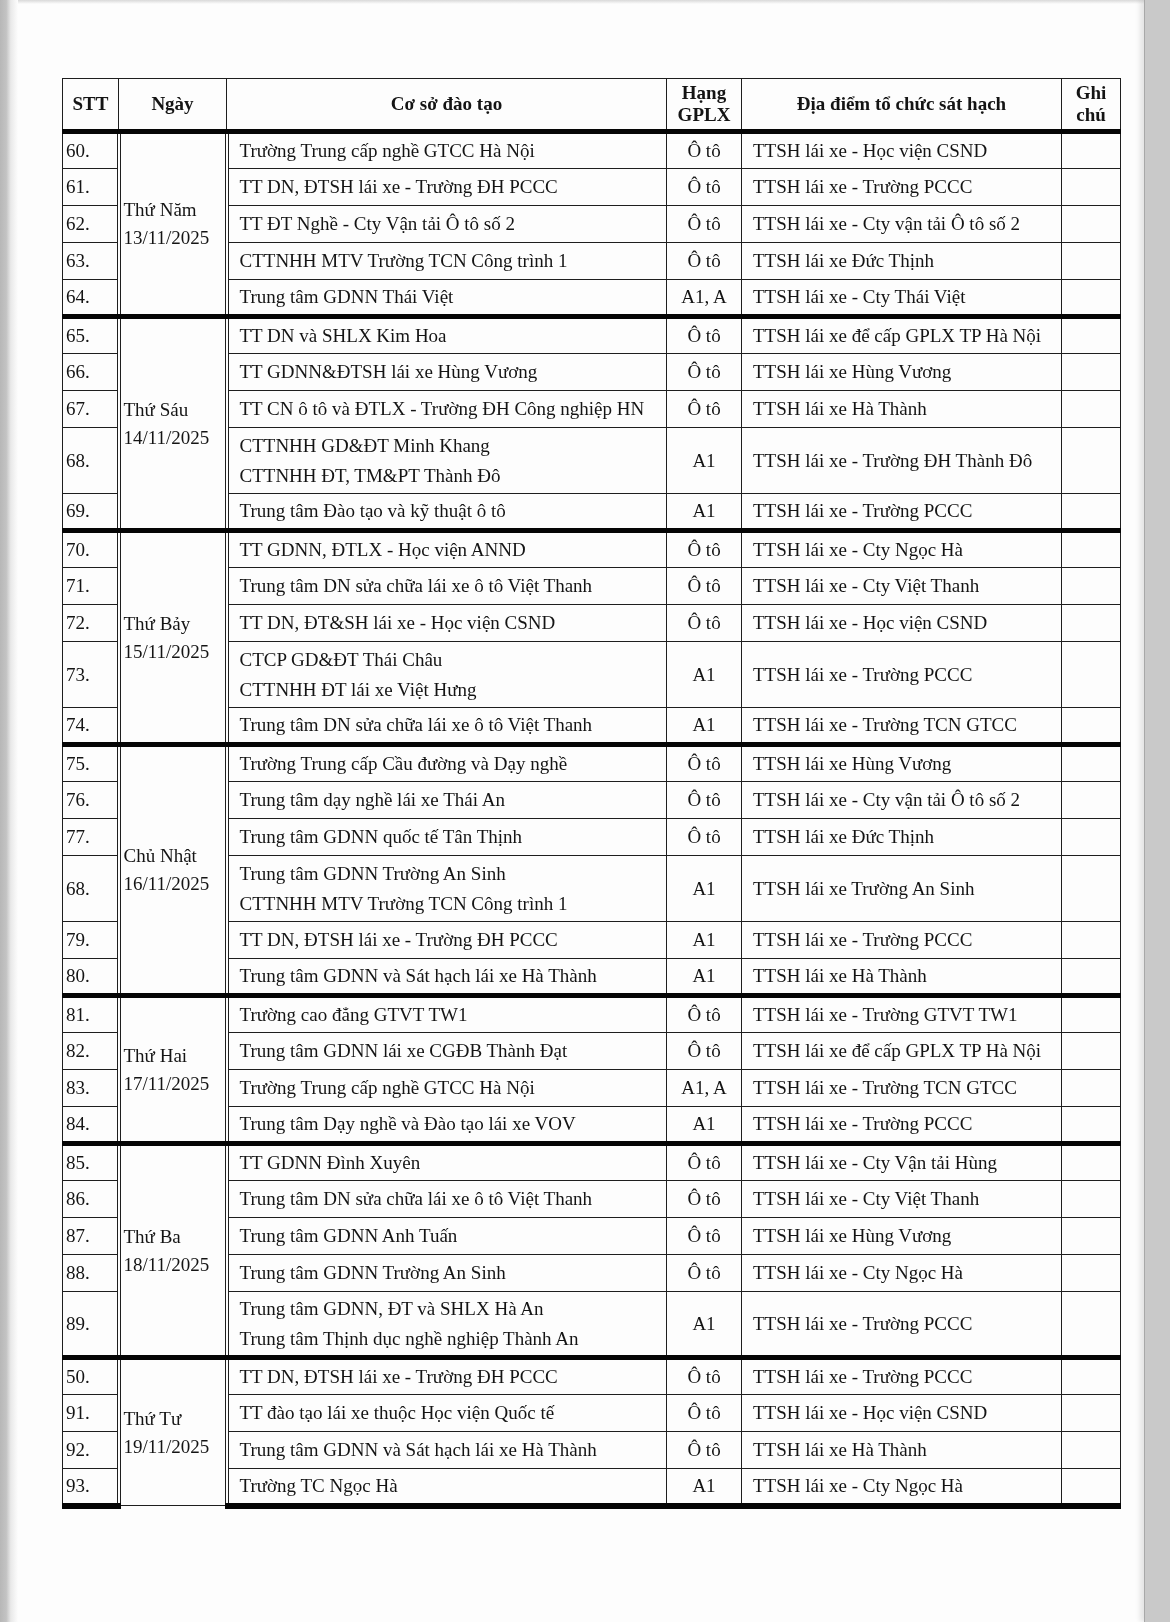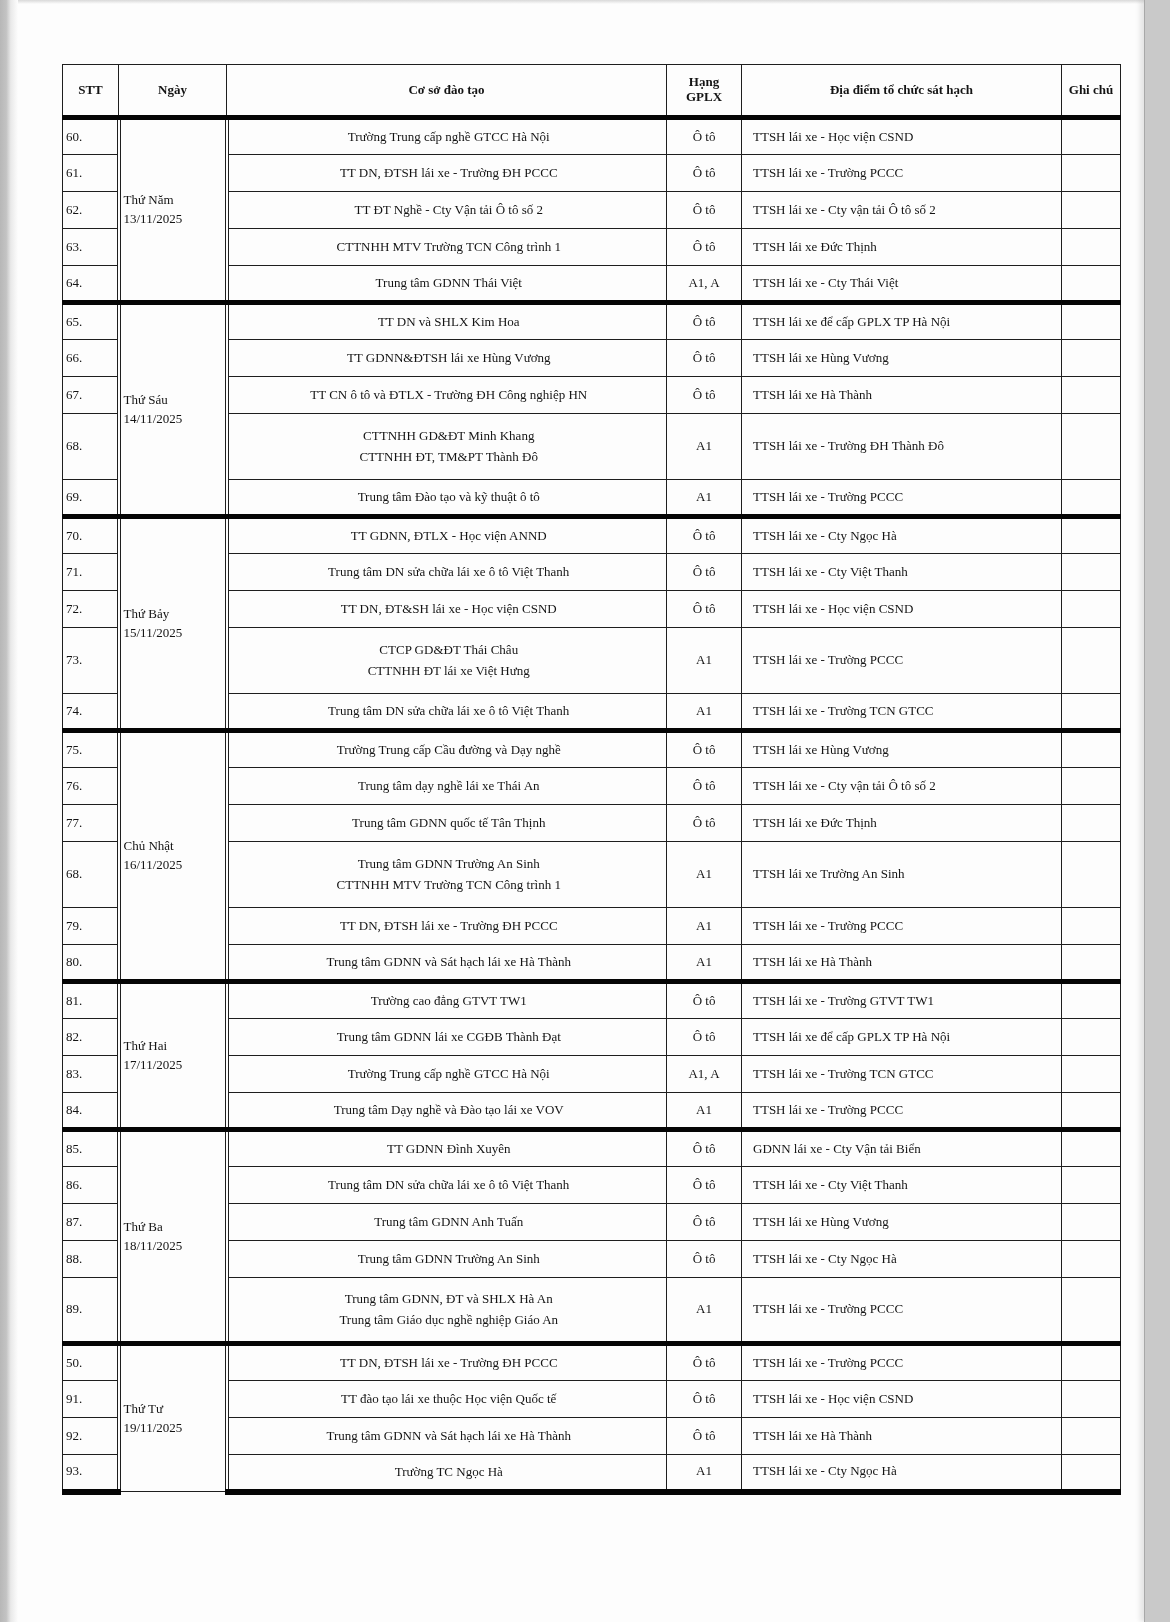--- a/index.html
+++ b/index.html
@@ -33,25 +33,25 @@
   .edge-top {
     position: absolute;
     left: 0; top: 0;
     width: 100%; height: 4px;
     background: linear-gradient(180deg, #d9d9d9 0%, #f2f2f2 70%, #fdfdfd 100%);
   }
 
   table.schedule {
     position: absolute;
     left: 62px;
-    top: 64px;
+    top: 78px;
     width: 1058px;
     border-collapse: collapse;
     table-layout: fixed;
-    font-size: 13px;
+    font-size: 19px;
     line-height: 1.45;
   }
   .schedule th, .schedule td {
     border: 1px solid #1e1e1e;
     vertical-align: middle;
     overflow: hidden;
   }
   .schedule thead th {
     font-weight: bold;
     text-align: center;
@@ -73,21 +73,21 @@
     text-align: left;
   }
   td.day-cell {
     padding: 2px 3px;
     
     border-left: 4px double #1e1e1e;
     border-right: 4px double #1e1e1e;
   }
   td.facility-cell {
     padding: 2px 8px 2px 11px;
-    text-align: center;
+    text-align: left;
   }
   td.facility-cell .fline { line-height: 1.55; }
   td.class-cell {
     text-align: center;
     padding: 2px 2px;
   }
   td.location-cell {
     padding: 2px 6px 2px 11px;
     text-align: left;
   }
@@ -374,21 +374,21 @@
       <tr class="r-single group-first">
         <td class="stt-cell">85.</td>
         <td class="day-cell" rowspan="5">
           <div>Thứ Ba</div>
           <div>18/11/2025</div>
         </td>
         <td class="facility-cell">
           <div class="fline">TT GDNN Đình Xuyên</div>
         </td>
         <td class="class-cell">Ô tô</td>
-        <td class="location-cell">GDNN lái xe - Cty Vận tải Biển</td>
+        <td class="location-cell">TTSH lái xe - Cty Vận tải Hùng</td>
         <td class="note-cell"></td>
       </tr>
       <tr class="r-single">
         <td class="stt-cell">86.</td>
         <td class="facility-cell">
           <div class="fline">Trung tâm DN sửa chữa lái xe ô tô Việt Thanh</div>
         </td>
         <td class="class-cell">Ô tô</td>
         <td class="location-cell">TTSH lái xe - Cty Việt Thanh</td>
         <td class="note-cell"></td>
@@ -408,21 +408,21 @@
           <div class="fline">Trung tâm GDNN Trường An Sinh</div>
         </td>
         <td class="class-cell">Ô tô</td>
         <td class="location-cell">TTSH lái xe - Cty Ngọc Hà</td>
         <td class="note-cell"></td>
       </tr>
       <tr class="r-double">
         <td class="stt-cell">89.</td>
         <td class="facility-cell">
           <div class="fline">Trung tâm GDNN, ĐT và SHLX Hà An</div>
-          <div class="fline">Trung tâm Giáo dục nghề nghiệp Giáo An</div>
+          <div class="fline">Trung tâm Thịnh dục nghề nghiệp Thành An</div>
         </td>
         <td class="class-cell">A1</td>
         <td class="location-cell">TTSH lái xe - Trường PCCC</td>
         <td class="note-cell"></td>
       </tr>
       <tr class="r-single group-first">
         <td class="stt-cell">50.</td>
         <td class="day-cell" rowspan="4">
           <div>Thứ Tư</div>
           <div>19/11/2025</div>

